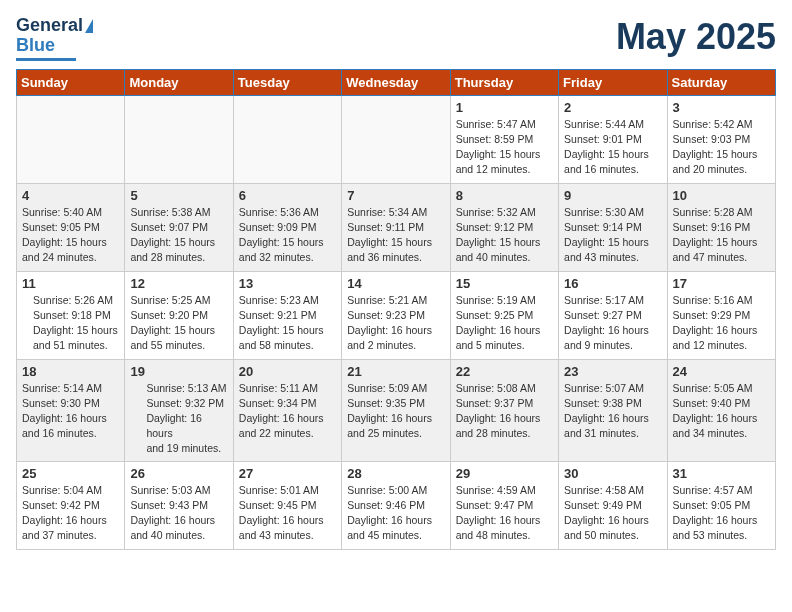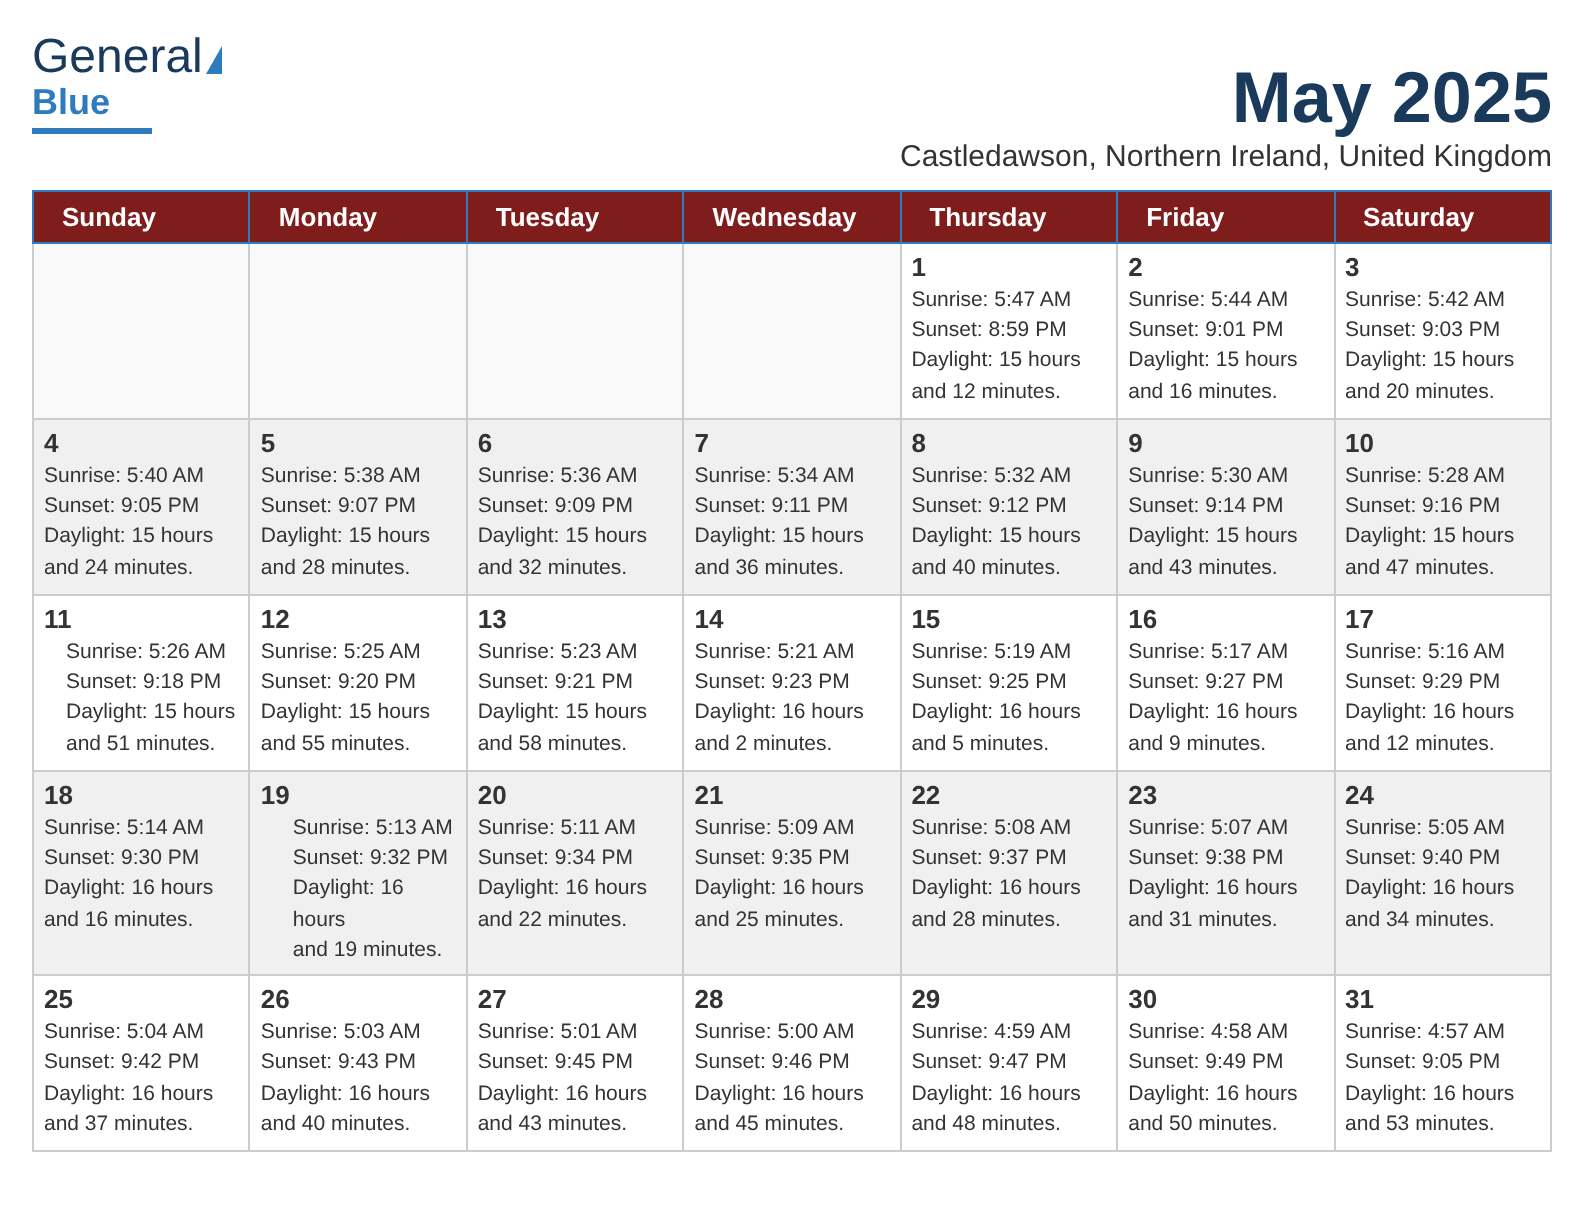--- a/index.html
+++ b/index.html
@@ -15,22 +15,22 @@
       justify-content: space-between;
       align-items: flex-start;
       margin-bottom: 4px;
     }
     .logo {
       display: flex;
       flex-direction: column;
       align-items: flex-start;
     }
     .logo-text {
-      font-size: 24px;
-      font-weight: normal;
+      font-size: 18px;
+      font-weight: bold;
       color: #1a3a5c;
       line-height: 1.1;
     }
     .logo-text span {
       color: #2e7bbd;
     }
     .logo-triangle {
       display: inline-block;
       width: 0;
       height: 0;
@@ -45,37 +45,36 @@
       background: #2e7bbd;
       margin-top: 2px;
     }
     .title-section {
       text-align: right;
     }
     .month-title {
       font-size: 36px;
       font-weight: bold;
       color: #1a3a5c;
-      margin-top: 12px;
     }
     .subtitle {
       font-size: 15px;
       color: #333;
       font-weight: normal;
     }
     .calendar {
       width: 100%;
       border-collapse: collapse;
       margin-top: 8px;
     }
     .calendar th {
-      background: #7f1d1d;
+      background: #c2410c;
       color: #fff;
       text-align: left;
-      padding: 5px 14px;
+      padding: 5px 4px;
       font-size: 13px;
       font-weight: bold;
       border: 1px solid #2e7bbd;
     }
     .calendar td {
       border: 1px solid #ccc;
       vertical-align: top;
       padding: 4px 5px;
       font-size: 11px;
       color: #333;
@@ -110,21 +109,20 @@
         <span style="color:#1a3a5c;">General</span><span class="logo-triangle"></span>
       </span>
     </div>
     <div style="display:flex;align-items:flex-end;">
       <span class="logo-text" style="color:#2e7bbd;font-size:18px;font-weight:bold;">Blue</span>
     </div>
     <div class="logo-line"></div>
   </div>
   <div class="title-section">
     <div class="month-title">May 2025</div>
-    <div class="subtitle">Castledawson, Northern Ireland, United Kingdom</div>
   </div>
 </div>
 
 <table class="calendar">
   <thead>
     <tr>
     <th>Sunday</th>
         <th>Monday</th>
         <th>Tuesday</th>
         <th>Wednesday</th>

